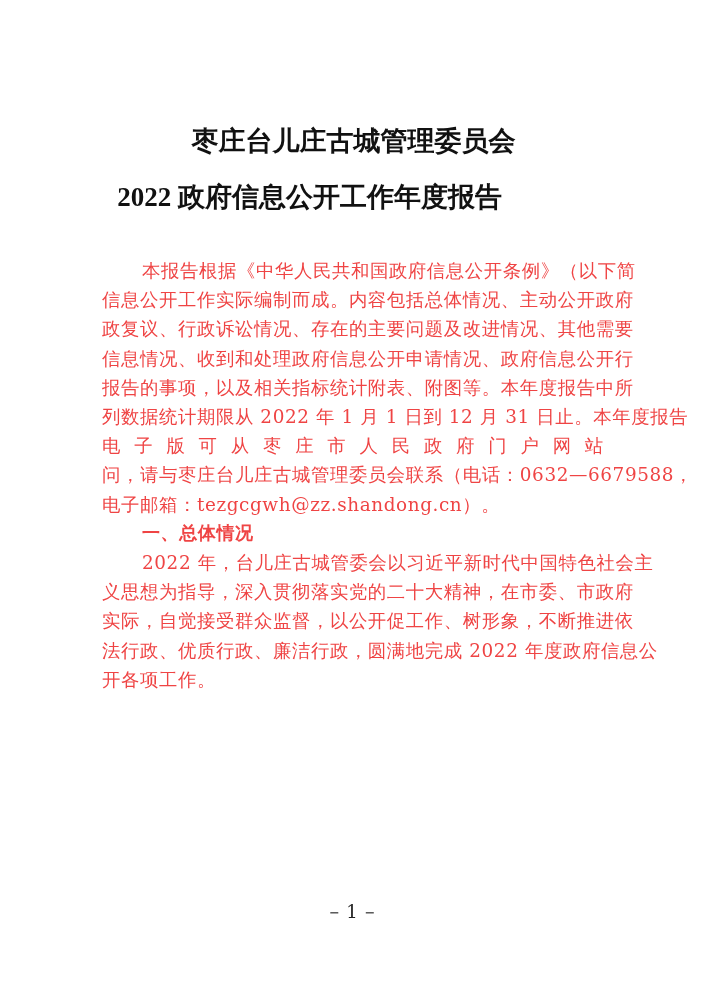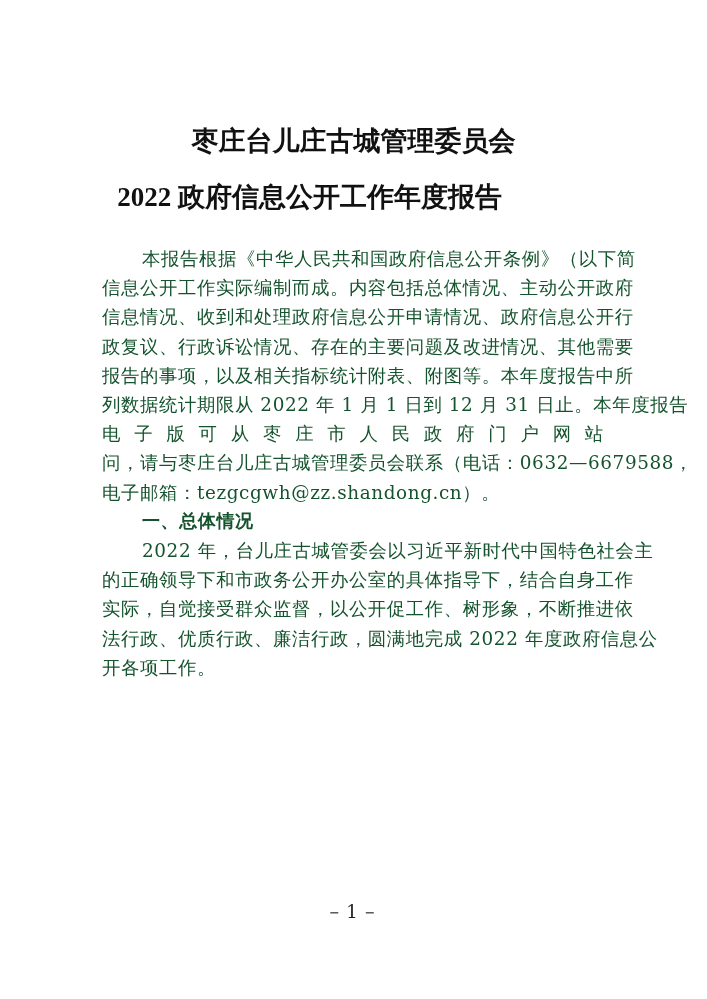--- a/index.html
+++ b/index.html
@@ -31,27 +31,27 @@
       color: #111;
       white-space: nowrap;
     }
     .title-line.l1 { position: absolute; left: 0; width: 707px; top: 0; }
     .title-line.l2 { position: absolute; left: 0; width: 619px; top: 56px; }
 
     .body-text {
       position: absolute;
       left: 102px;
       width: 502px;
-      top: 244px;
+      top: 256px;
       font-size: 18.4px;
       line-height: 29.2px;
       text-align: justify;
       text-justify: inter-character;
       letter-spacing: 0.6px;
-      color: #14532d;
+      color: #ef4444;
     }
     .para {
       margin: 0;
       text-indent: 2em;
     }
     .line {
       display: block;
       white-space: nowrap;
       text-indent: 0;
     }
@@ -86,22 +86,22 @@
   <div class="title-block">
     <div class="title-line l1">枣庄台儿庄古城管理委员会</div>
     <div class="title-line l2">2022 政府信息公开工作年度报告</div>
   </div>
 
   <div class="body-text">
 
     <div class="para">
       <span class="line indent">本报告根据《中华人民共和国政府信息公开条例》（以下简</span>
       <span class="line">信息公开工作实际编制而成。内容包括总体情况、主动公开政府</span>
+      <span class="line">政复议、行政诉讼情况、存在的主要问题及改进情况、其他需要</span>
       <span class="line">信息情况、收到和处理政府信息公开申请情况、政府信息公开行</span>
-      <span class="line">政复议、行政诉讼情况、存在的主要问题及改进情况、其他需要</span>
       <span class="line">报告的事项，以及相关指标统计附表、附图等。本年度报告中所</span>
       <span class="line">列数据统计期限从 2022 年 1 月 1 日到 12 月 31 日止。本年度报告</span>
       <span class="line spread">
         <span>电</span>
         <span>子</span>
         <span>版</span>
         <span>可</span>
         <span>从</span>
         <span>枣</span>
         <span>庄</span>
@@ -116,21 +116,21 @@
         <span>站</span>
       </span>
       <span class="line">问，请与枣庄台儿庄古城管理委员会联系（电话：0632—6679588，</span>
       <span class="line">电子邮箱：tezgcgwh@zz.shandong.cn）。</span>
     </div>
 
     <div class="line heading">一、总体情况</div>
 
     <div class="para">
       <span class="line indent">2022 年，台儿庄古城管委会以习近平新时代中国特色社会主</span>
-      <span class="line">的正确领导下和市政务公开办公室的具体指导下，结合自身工作</span>
+      <span class="line">义思想为指导，深入贯彻落实党的二十大精神，在市委、市政府</span>
       <span class="line">实际，自觉接受群众监督，以公开促工作、树形象，不断推进依</span>
       <span class="line">法行政、优质行政、廉洁行政，圆满地完成 2022 年度政府信息公</span>
       <span class="line">开各项工作。</span>
     </div>
 
   </div>
 
   <div class="page-number">－1－</div>
 
 </div>

